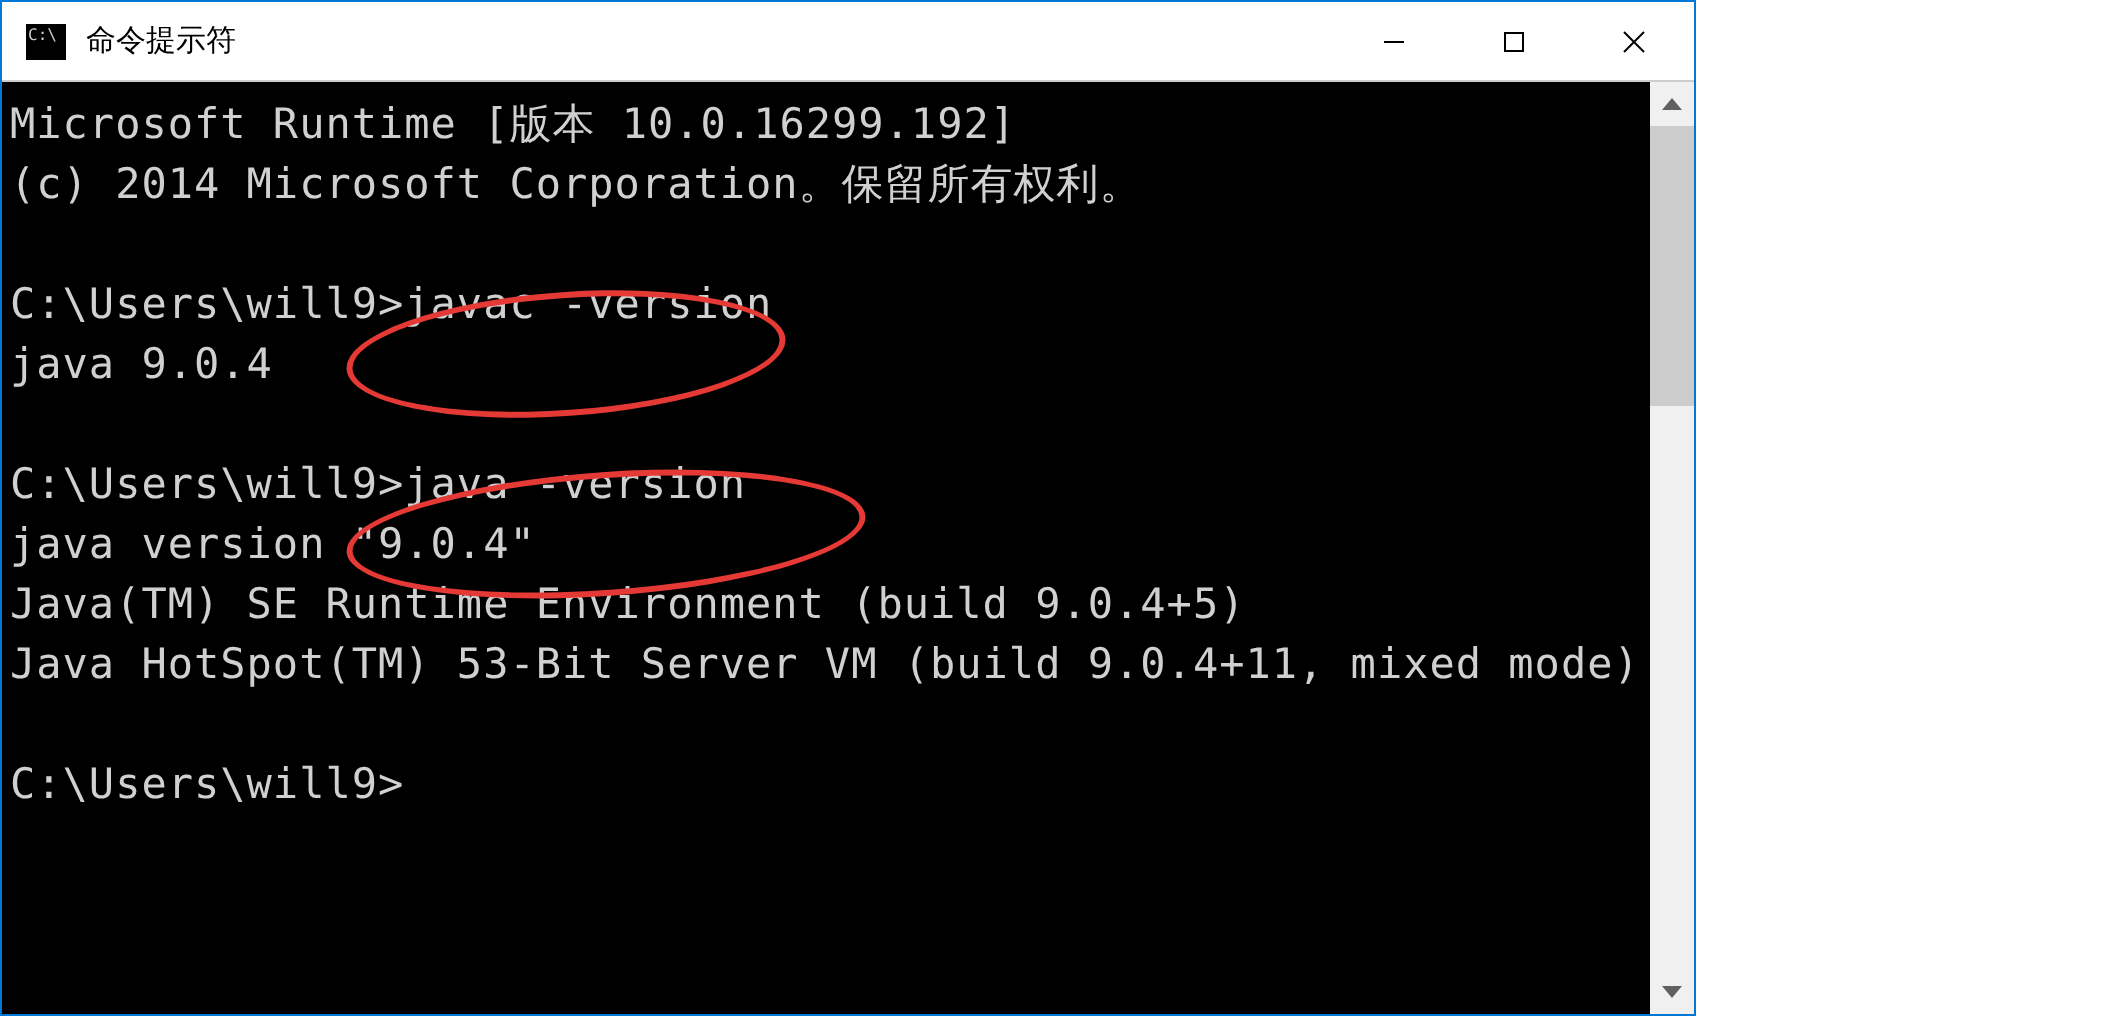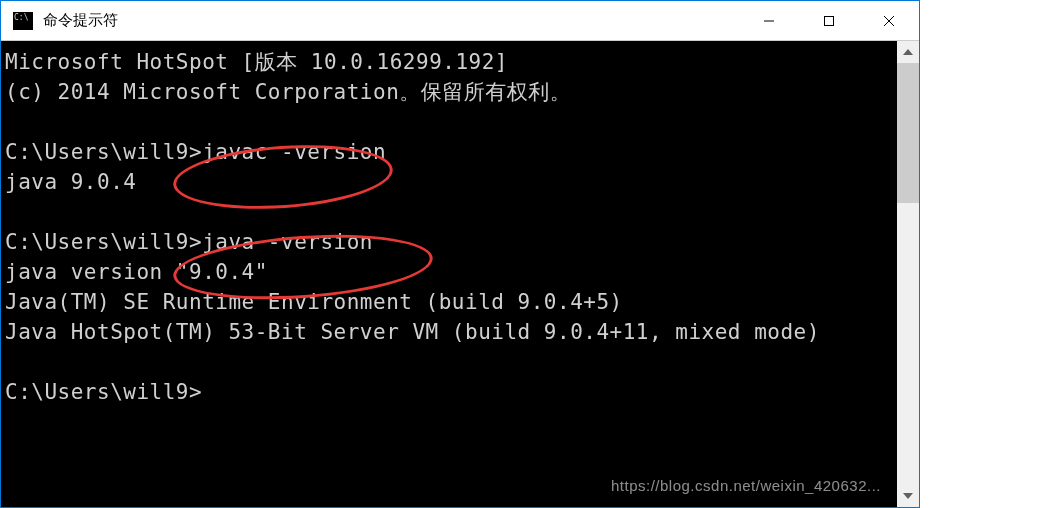--- a/index.html
+++ b/index.html
@@ -9,21 +9,21 @@
     }
     body {
       font-family: "Segoe UI", "Microsoft YaHei", sans-serif;
       background: #fff;
       width: 1058px;
       height: 508px;
       overflow: hidden;
       position: relative;
     }
     .window {
-      width: 920px;
+      width: 848px;
       height: 508px;
       border: 1px solid #0078d7;
       display: flex;
       flex-direction: column;
       background: #fff;
     }
     .titlebar {
       height: 40px;
       background: #fff;
       display: flex;
@@ -166,35 +166,34 @@
       </div>
       <div class="titlebar-btn">
         <svg viewBox="0 0 12 12">
             <line x1="1" y1="1" x2="11" y2="11" stroke="#000" stroke-width="1"></line>
             <line x1="11" y1="1" x2="1" y2="11" stroke="#000" stroke-width="1"></line>
           </svg>
       </div>
     </div>
   </div>
   <div class="terminal-wrap">
-    <div class="terminal"><span>Microsoft HotSpot [版本 10.0.16299.192]</span>
+    <div class="terminal"><span>Microsoft Runtime [版本 10.0.16299.192]</span>
 <span>(c) 2014 Microsoft Corporation。保留所有权利。</span>
 <span></span>
 <span>C:\Users\will9&gt;javac -version</span>
 <span>java 9.0.4</span>
 <span></span>
 <span>C:\Users\will9&gt;java -version</span>
 <span>java version "9.0.4"</span>
 <span>Java(TM) SE Runtime Environment (build 9.0.4+5)</span>
 <span>Java HotSpot(TM) 53-Bit Server VM (build 9.0.4+11, mixed mode)</span>
 <span></span>
 <span>C:\Users\will9&gt;</span>
       <div class="annotation anno1"></div>
       <div class="annotation anno2"></div>
-      <div class="watermark">https://blog.csdn.net/weixin_420632...</div>
     </div>
     <div class="scrollbar">
       <div class="scroll-arrow">
         <svg width="10" height="6" viewBox="0 0 10 6">
             <path d="M0 6 L5 0 L10 6 Z" fill="#606060"></path>
           </svg>
       </div>
       <div class="scroll-track">
         <div class="scroll-thumb"></div>
       </div>

